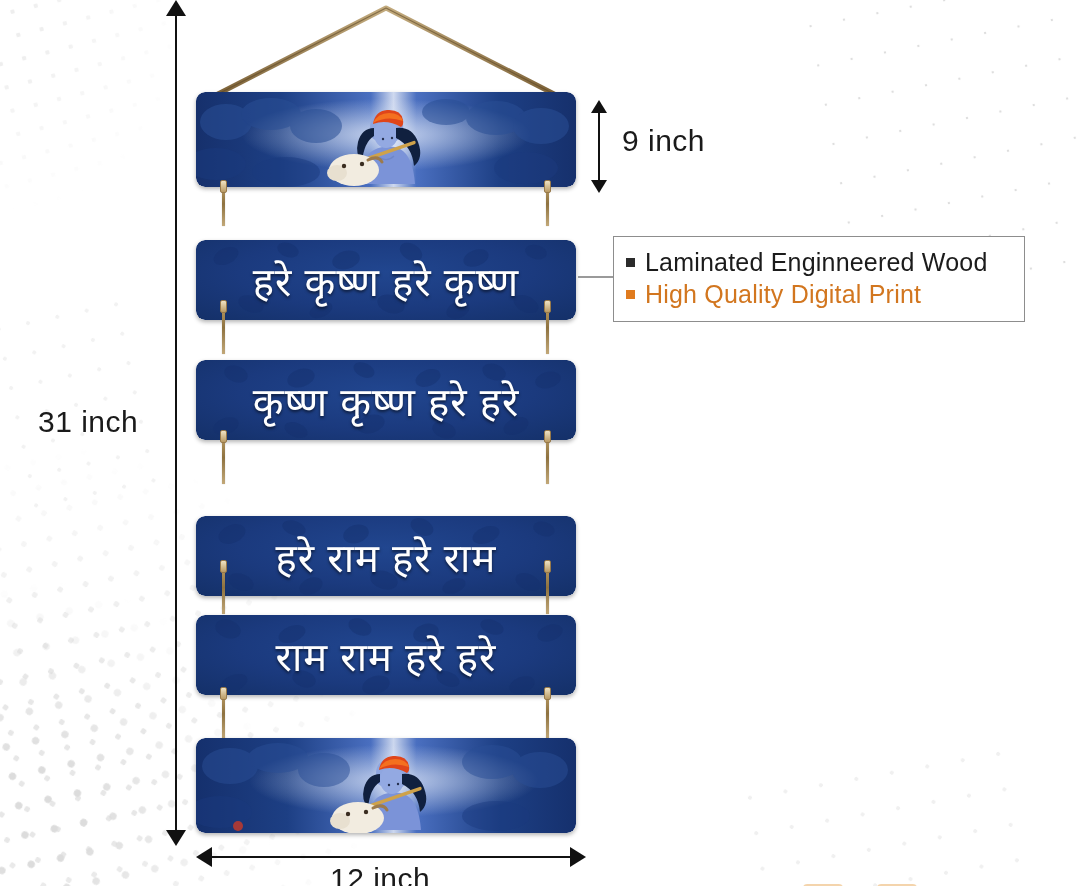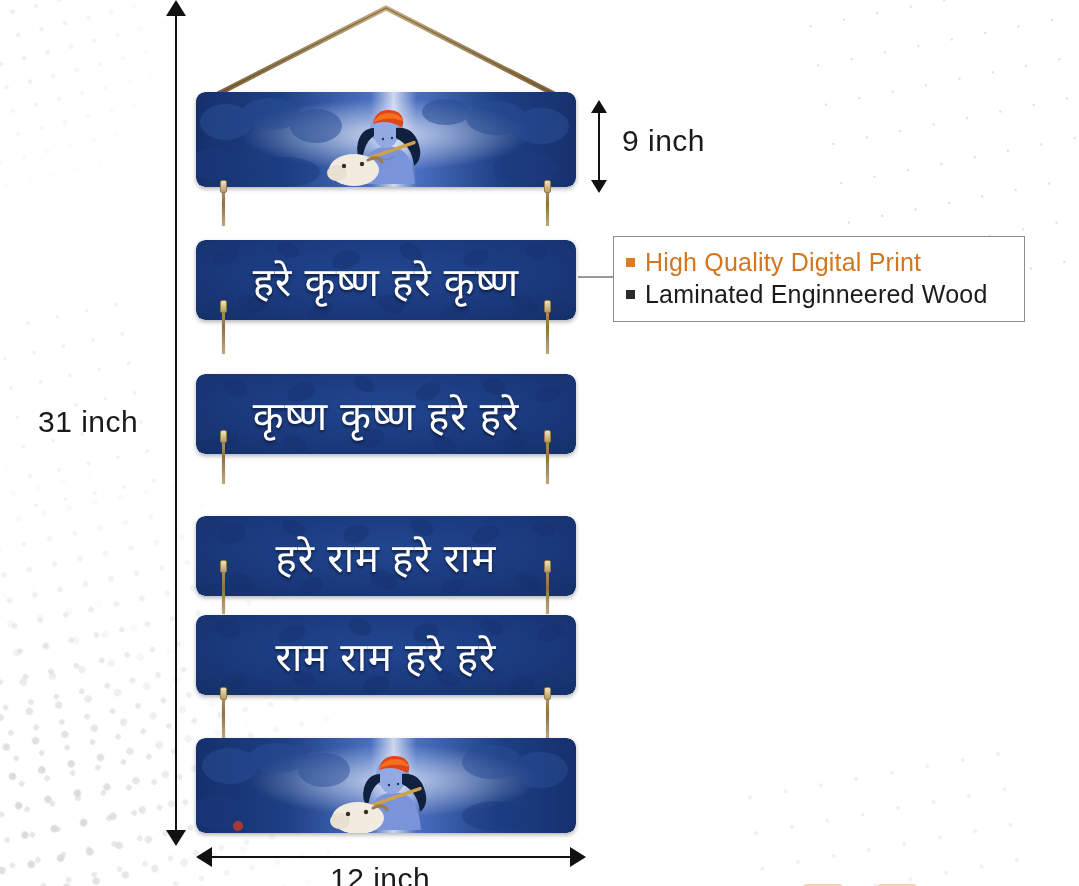--- a/index.html
+++ b/index.html
@@ -338,21 +338,21 @@
       </svg>
       <div class="mantra">हरे कृष्ण हरे कृष्ण</div>
     </div>
   </div>
 
   <div class="string" style="left:26px;  top:306px; height:48px;"></div>
   <div class="string" style="left:350px; top:306px; height:48px;"></div>
   <div class="peg" style="left:24px;  top:300px;"></div>
   <div class="peg" style="left:348px; top:300px;"></div>
 
-  <div class="plank plank-text" style="top:374px;">
+  <div class="plank plank-text" style="top:360px;">
     <div class="text-face">
       <svg class="leaf-layer" viewBox="0 0 380 80" preserveAspectRatio="none">
         <g fill="#15306d" opacity=".8">
           <ellipse cx="40" cy="14" rx="12" ry="8" transform="rotate(20 40 14)"></ellipse>
           <ellipse cx="105" cy="18" rx="14" ry="9" transform="rotate(-18 105 18)"></ellipse>
           <ellipse cx="168" cy="10" rx="11" ry="7" transform="rotate(25 168 10)"></ellipse>
           <ellipse cx="232" cy="18" rx="13" ry="8" transform="rotate(-22 232 18)"></ellipse>
           <ellipse cx="298" cy="12" rx="12" ry="8" transform="rotate(18 298 12)"></ellipse>
           <ellipse cx="352" cy="20" rx="13" ry="8" transform="rotate(-15 352 20)"></ellipse>
           <ellipse cx="30" cy="66" rx="13" ry="8" transform="rotate(-20 30 66)"></ellipse>
@@ -490,20 +490,20 @@
 <div class="dim-label-12">12 inch</div>
 
 <div class="dim-3inch-line"></div>
 <div class="arrow arrow-up-s" style="left:591px; top:100px;"></div>
 <div class="arrow arrow-down-s" style="left:591px; top:180px;"></div>
 <div class="dim-label-3">9 inch</div>
 
 <div class="leader-line"></div>
 <div class="callout">
   <div class="callout-row">
+    <span class="bullet dark"></span>
+    <span class="callout-text dark">Laminated Enginneered Wood</span>
+  </div>
+  <div class="callout-row">
     <span class="bullet orange"></span>
     <span class="callout-text orange">High Quality Digital Print</span>
   </div>
-  <div class="callout-row">
-    <span class="bullet dark"></span>
-    <span class="callout-text dark">Laminated Enginneered Wood</span>
-  </div>
 </div>
 
 </body></html>

